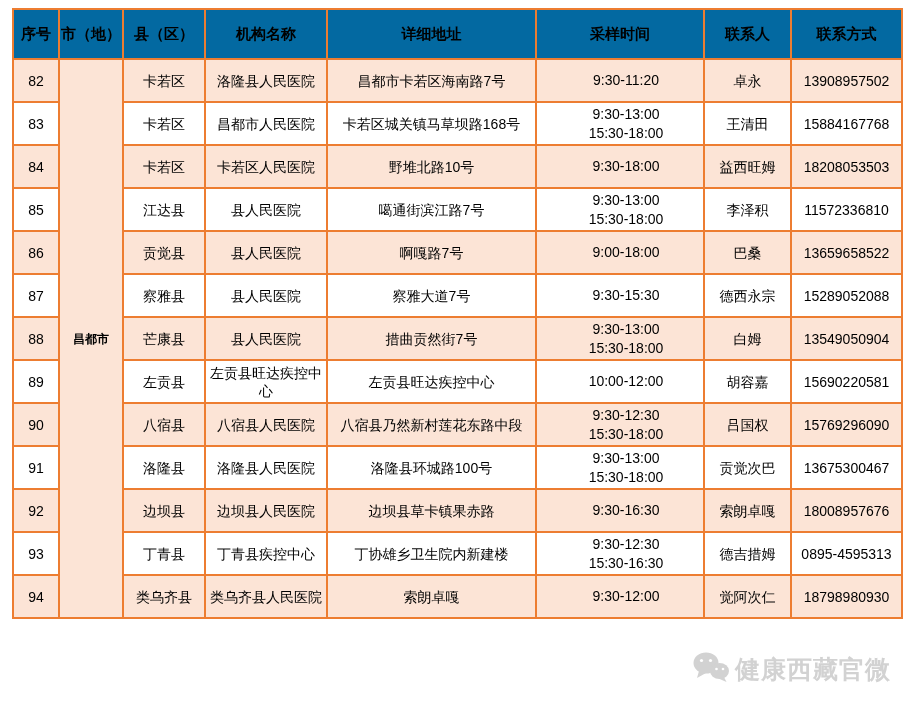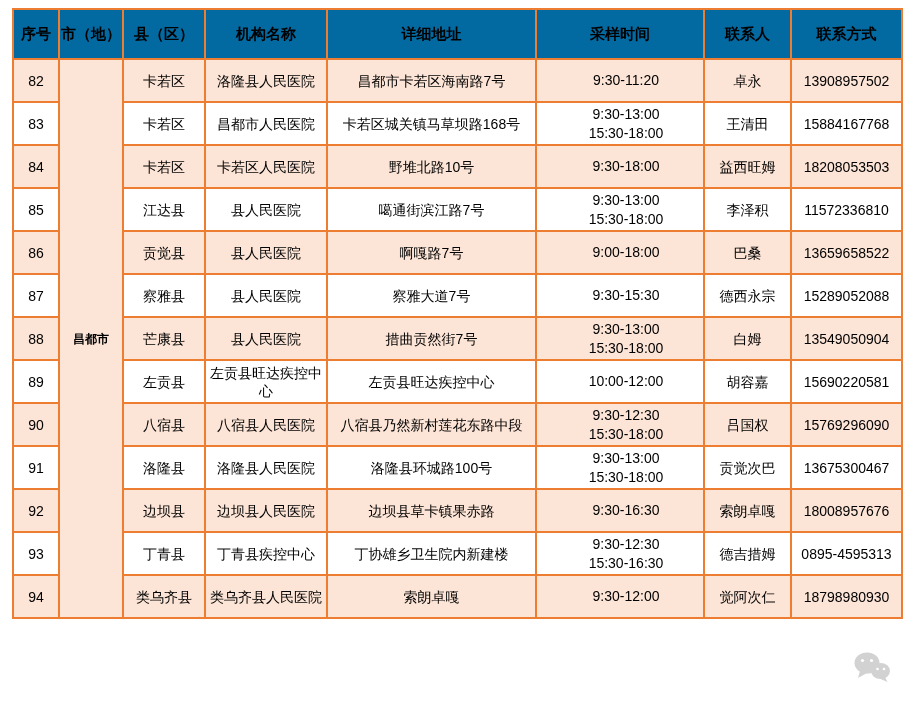--- a/index.html
+++ b/index.html
@@ -248,13 +248,14 @@
       <ellipse cx="14" cy="12" rx="12.5" ry="10.5" fill="#d2d2d2"></ellipse>
       <polygon points="7,20 5,27 14,22" fill="#d2d2d2"></polygon>
       <circle cx="9.5" cy="9.5" r="1.6" fill="#ffffff"></circle>
       <circle cx="18.5" cy="9.5" r="1.6" fill="#ffffff"></circle>
       <ellipse cx="27.5" cy="20" rx="9.5" ry="8" fill="#d2d2d2"></ellipse>
       <polygon points="32,26 34.5,31 26.5,27.5" fill="#d2d2d2"></polygon>
       <circle cx="24.5" cy="18" r="1.3" fill="#ffffff"></circle>
       <circle cx="31" cy="18" r="1.3" fill="#ffffff"></circle>
     </svg>
   </span>
+  <span class="mark-text">健康西藏官微</span>
 </div>
 
 </body></html>

